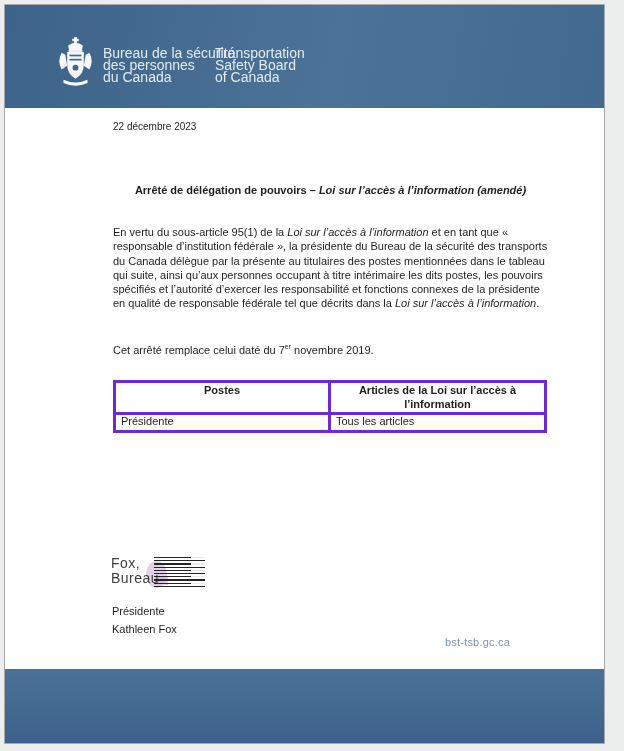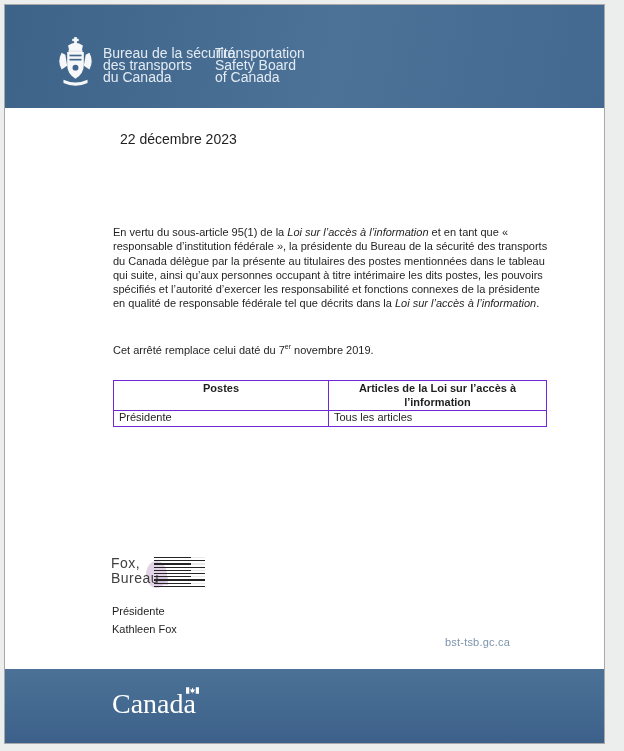--- a/index.html
+++ b/index.html
@@ -18,42 +18,42 @@
   
   .band-top{
     position:absolute;left:0;top:0;right:0;height:103px;
     background:linear-gradient(100deg,#3e6389 0%,#4d7298 55%,#436990 100%);
   }
   .coat{position:absolute;left:52px;top:32px;}
   .org{position:absolute;top:42px;color:#e3ebf2;font-size:14px;line-height:12px;white-space:nowrap;}
   .org-fr{left:98px;}
   .org-en{left:210px;}
   
-  .letter-date{position:absolute;left:108px;top:126px;font-size:14px;color:#1f1f1f;margin-left:7px;}
+  .letter-date{position:absolute;left:108px;top:116px;font-size:10px;color:#1f1f1f;}
   .letter-title{
     position:absolute;left:108px;top:179px;width:435px;
     text-align:center;font-size:11px;color:#1f1f1f;font-weight:bold;
   }
   .letter-body{
     position:absolute;left:108px;top:220px;width:437px;
     font-size:11px;line-height:14.3px;color:#1f1f1f;
   }
   .letter-replace{
     position:absolute;left:108px;top:338px;width:437px;
     font-size:11px;color:#1f1f1f;
   }
   .letter-replace sup,.letter-body sup{font-size:7px;}
   
   .delegation-table{
     position:absolute;left:108px;top:375px;width:434px;
     border-collapse:collapse;table-layout:fixed;
     font-size:11px;line-height:13.6px;color:#1f1f1f;
   }
   .delegation-table th,.delegation-table td{
-    border:1px solid #6d28d9;
+    border:3px solid #6d28d9;
     padding:0px 5px 1px 5px;
     vertical-align:top;text-align:left;
   }
   .delegation-table th{font-weight:bold;text-align:center;padding-top:1px;}
   .col-postes{width:215px;}
   
   .sig-big{
     position:absolute;left:106px;top:551px;
     font-size:14px;line-height:14.5px;color:#3f3f3f;
     letter-spacing:0.5px;z-index:2;
@@ -110,32 +110,33 @@
         <path d="M7 46 Q20 52 33 46 L33 49.5 Q20 55.5 7 49.5 Z"></path>
       </g>
       <g fill="#41658c">
         <rect x="13.5" y="19" width="13" height="1.8"></rect>
         <rect x="13.5" y="23.5" width="13" height="1.8"></rect>
         <circle cx="20" cy="33" r="3.2"></circle>
       </g>
     </svg>
     <div class="org org-fr">
       <div>Bureau de la sécurité</div>
-      <div>des transports</div>
+      <div>des personnes</div>
       <div>du Canada</div>
     </div>
     <div class="org org-en">
       <div>Transportation</div>
       <div>Safety Board</div>
       <div>of Canada</div>
     </div>
   </div>
 
   <div class="letter-date">22 décembre 2023</div>
 
+  <div class="letter-title"><span style="font-weight: bold;">Arrêté de délégation de pouvoirs – </span><span style="font-style: italic; font-weight: bold;">Loi sur l’accès à l’information (amendé)</span></div>
 
   <div class="letter-body"><span>En vertu du sous-article 95(1) de la </span><span style="font-style: italic;">Loi sur l’accès à l’information</span><span> et en tant que « responsable d’institution fédérale », la présidente du Bureau de la sécurité des transports du Canada délègue par la présente au titulaires des postes mentionnées dans le tableau qui suite, ainsi qu’aux personnes occupant à titre intérimaire les dits postes, les pouvoirs spécifiés et l’autorité d’exercer les responsabilité et fonctions connexes de la présidente en qualité de responsable fédérale tel que décrits dans la </span><span style="font-style: italic;">Loi sur l’accès à </span><span style="font-style: italic;">l’information</span><span>.</span></div>
 
   <div class="letter-replace"><span>Cet arrêté remplace celui daté du 7</span><sup>er</sup><span> novembre 2019.</span></div>
 
   <table class="delegation-table">
     <colgroup>
         <col class="col-postes">
         <col>
       </colgroup>
@@ -161,22 +162,14 @@
     <div>Fox,</div>
     <div>Bureau</div>
   </div>
   <div class="sig-lines"></div>
   <div class="sig-typed">Kathleen Fox</div>
   <div class="sig-role">Présidente</div>
 
   <div class="website">bst-tsb.gc.ca</div>
 
   <div class="band-bottom"></div>
-  <div class="wordmark">
-    <span>Canada</span>
-    <svg class="wordmark-flag" viewBox="0 0 20 10" width="13" height="7" aria-hidden="true">
-      <rect x="0" y="0" width="5" height="10" fill="#ffffff"></rect>
-      <rect x="15" y="0" width="5" height="10" fill="#ffffff"></rect>
-      <path d="M10 0.5 L11.6 3.8 L14.2 3.2 L12.2 6.4 L13.4 8 L10.4 7.2 L10.4 9.5 L9.6 9.5 L9.6 7.2 L6.6 8 L7.8 6.4 L5.8 3.2 L8.4 3.8 Z" fill="#ffffff"></path>
-    </svg>
-  </div>
 
 </div>
 
 </body></html>

